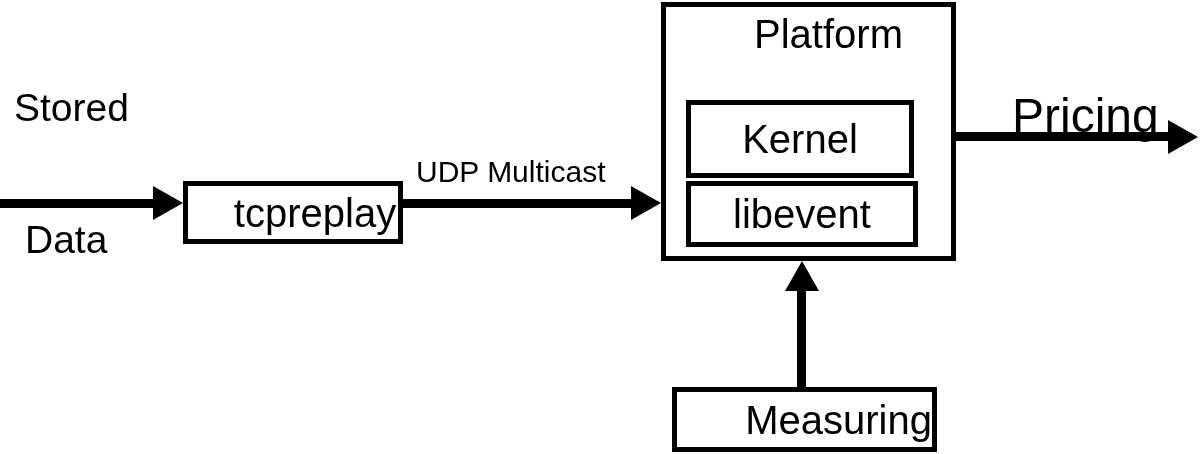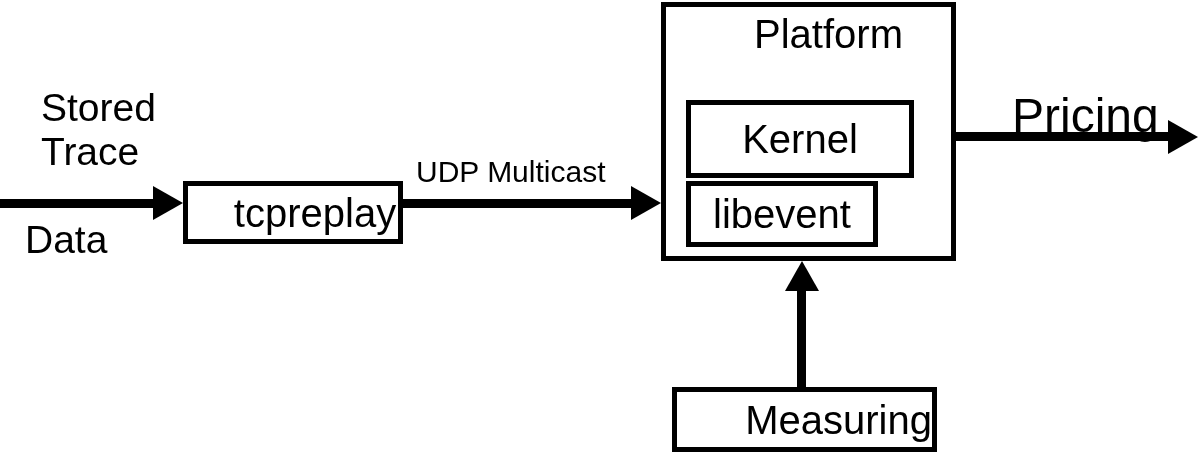--- a/index.html
+++ b/index.html
@@ -50,48 +50,47 @@
   }
   .head-up {
     position: absolute;
     width: 0; height: 0;
     border-left: 17px solid transparent;
     border-right: 17px solid transparent;
     border-bottom: 30px solid #000000;
   }
 
   
-  #lbl-stored-trace { left: 41px;  top: 86px;  font-size: 39px; }
+  #lbl-stored-trace { left: 14px;  top: 86px;  font-size: 39px; }
   #lbl-data         { left: 25px;  top: 218px; font-size: 39px; }
   #lbl-udp          { left: 416px; top: 155px; font-size: 30px; }
   #lbl-pricing      { left: 1012px; top: 73px; font-size: 48px; margin-top: 16px; }
 
   #node-tcpreplay { left: 183px; top: 181px; width: 220px; height: 63px; padding-left: 44px; }
   #node-platform  { left: 661px; top: 2px;   width: 295px; height: 259px; }
   #node-kernel    { left: 686px; top: 100px; width: 228px; height: 78px; }
-  #node-libevent  { left: 686px; top: 181px; width: 192px; height: 66px; }
+  #node-libevent  { left: 686px; top: 181px; width: 232px; height: 66px; }
   #node-measuring { left: 672px; top: 387px; width: 265px; height: 65px; justify-content: flex-end; }
 
   #arrow-input-shaft    { left: 0px;    top: 199px; width: 155px; height: 9px; }
   #arrow-input-head     { left: 153px;  top: 186px; }
   #arrow-udp-shaft      { left: 401px;  top: 199px; width: 232px; height: 9px; }
   #arrow-udp-head       { left: 631px;  top: 186px; }
   #arrow-pricing-shaft  { left: 954px;  top: 132px; width: 215px; height: 9px; }
   #arrow-pricing-head   { left: 1168px; top: 120px; }
   #arrow-measuring-head  { left: 785px; top: 261px; }
   #arrow-measuring-shaft { left: 797px; top: 289px; width: 9px; height: 98px; }
 </style>
 </head>
 <body>
 
 <div class="canvas">
 
   <div class="flabel" id="lbl-stored-trace">
     <div>Stored</div>
-    <div>Trace</div>
   </div>
   <div class="flabel" id="lbl-data">Data</div>
 
   <div class="shaft" id="arrow-input-shaft"></div>
   <div class="head-right" id="arrow-input-head"></div>
 
   <div class="node" id="node-tcpreplay">
     <span>tcpreplay</span>
   </div>
 

